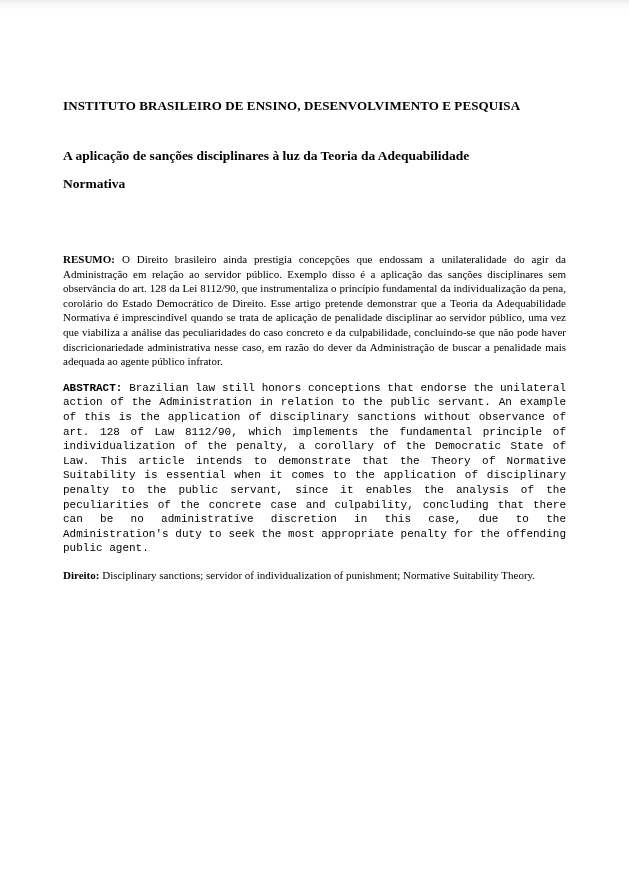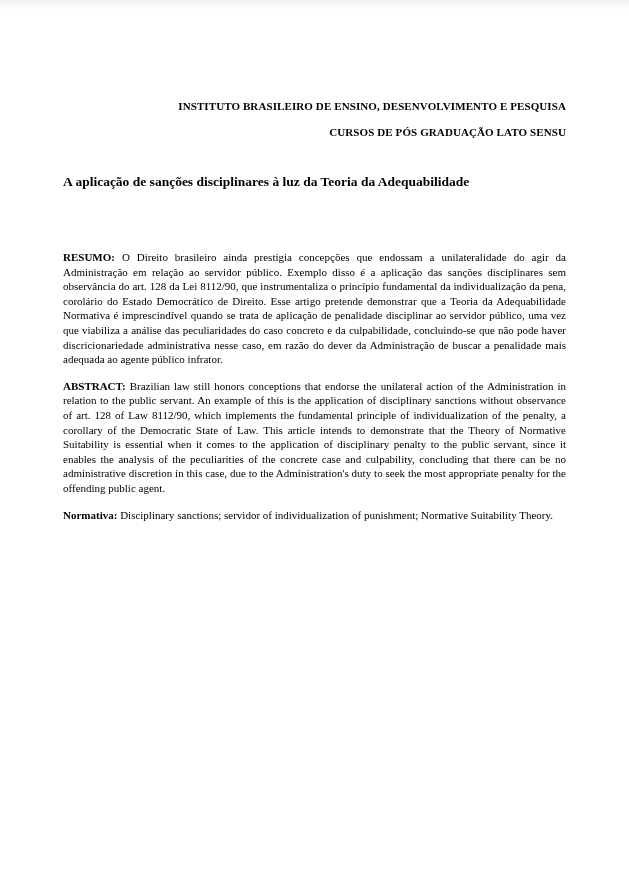--- a/index.html
+++ b/index.html
@@ -19,23 +19,23 @@
     position: absolute;
     top: 0; left: 0; right: 0;
     height: 10px;
     background: linear-gradient(to bottom, #ededed 0%, #f7f7f7 35%, #ffffff 100%);
   }
   .page {
     position: relative;
     padding: 93px 63px 0 63px;
   }
   .doc-header {
-    text-align: right;
+    text-align: left;
     font-weight: bold;
-    font-size: 11px;
+    font-size: 13px;
     line-height: 26px;
     letter-spacing: 0.1px;
   }
   .doc-title {
     margin: 23px 0 0 0;
     text-align: left;
     font-weight: bold;
     font-size: 13.5px;
     line-height: 28px;
   }
@@ -47,39 +47,39 @@
     text-align: justify;
     font-size: 11px;
     line-height: 14.6px;
   }
   .para b {
     font-weight: bold;
     margin-top: 25px;
   }
   .para-resumo   { margin-top: 54px; }
   .para-palavras { margin-top: 12px; }
-  .para-abstract { margin-top: 12px; }
+  .para-abstract { margin-top: 12px; font-family: Liberation Mono, monospace; }
   .para-keywords { margin-top: 12px; }
 </style>
 </head>
 <body>
 
 <div class="top-edge"></div>
 
 <div class="page">
 
   <div class="doc-header">
     <div>INSTITUTO BRASILEIRO DE ENSINO, DESENVOLVIMENTO E PESQUISA</div>
-    <div>CURSOS DE PÓS GRADUAÇÃO LATO SENSU</div>
   </div>
 
   <h1 class="doc-title">
     <span class="title-line">A aplicação de sanções disciplinares à luz da Teoria da Adequabilidade</span>
+    <span class="title-line">Normativa</span>
   </h1>
 
   <p class="para para-resumo"><b>RESUMO:</b> <span>O Direito brasileiro ainda prestigia concepções que endossam a unilateralidade do agir da Administração em relação ao servidor público. Exemplo disso é a aplicação das sanções disciplinares sem observância do art. 128 da Lei 8112/90, que instrumentaliza o princípio fundamental da individualização da pena, corolário do Estado Democrático de Direito. Esse artigo pretende demonstrar que a Teoria da Adequabilidade Normativa é imprescindível quando se trata de aplicação de penalidade disciplinar ao servidor público, uma vez que viabiliza a análise das peculiaridades do caso concreto e da culpabilidade, concluindo-se que não pode haver discricionariedade administrativa nesse caso, em razão do dever da Administração de buscar a penalidade mais adequada ao agente público infrator.</span></p>
 
 
   <p class="para para-abstract"><b>ABSTRACT:</b> <span>Brazilian law still honors conceptions that endorse the unilateral action of the Administration in relation to the public servant. An example of this is the application of disciplinary sanctions without observance of art. 128 of Law 8112/90, which implements the fundamental principle of individualization of the penalty, a corollary of the Democratic State of Law. This article intends to demonstrate that the Theory of Normative Suitability is essential when it comes to the application of disciplinary penalty to the public servant, since it enables the analysis of the peculiarities of the concrete case and culpability, concluding that there can be no administrative discretion in this case, due to the Administration's duty to seek the most appropriate penalty for the offending public agent.</span></p>
 
-  <p class="para para-keywords"><b>Normativa:</b> <span>Disciplinary sanctions; servidor of individualization of punishment; Normative Suitability Theory.</span></p>
+  <p class="para para-keywords"><b>Direito:</b> <span>Disciplinary sanctions; servidor of individualization of punishment; Normative Suitability Theory.</span></p>
 
 </div>
 
 </body></html>

